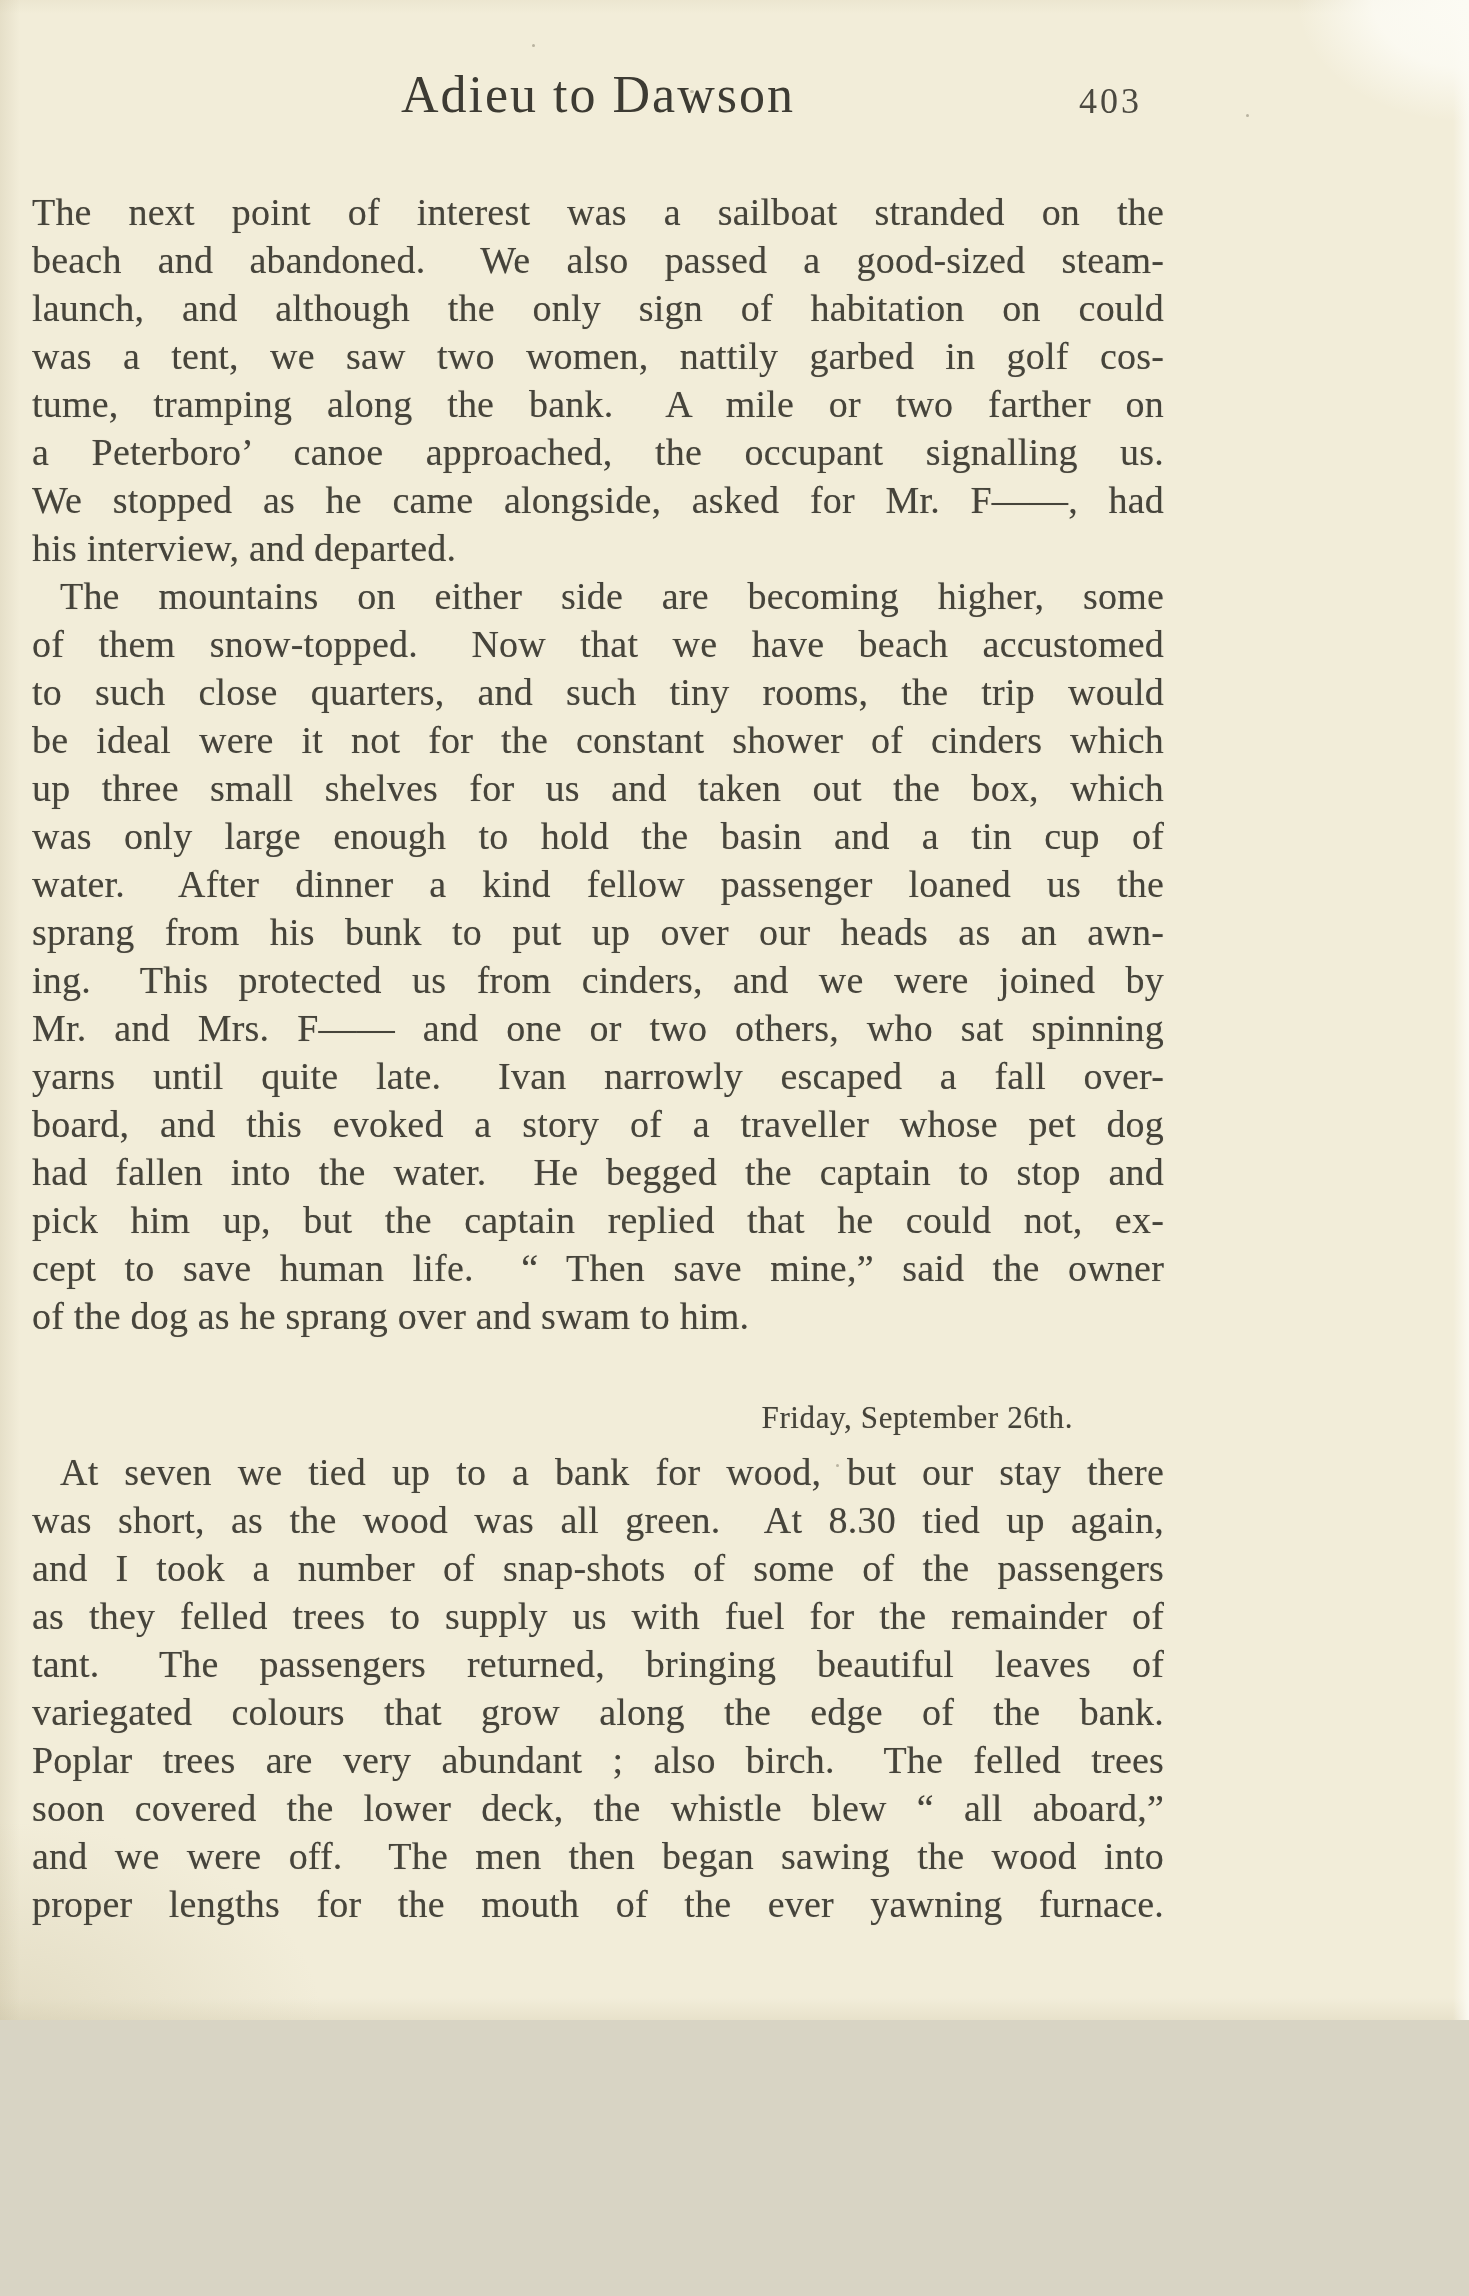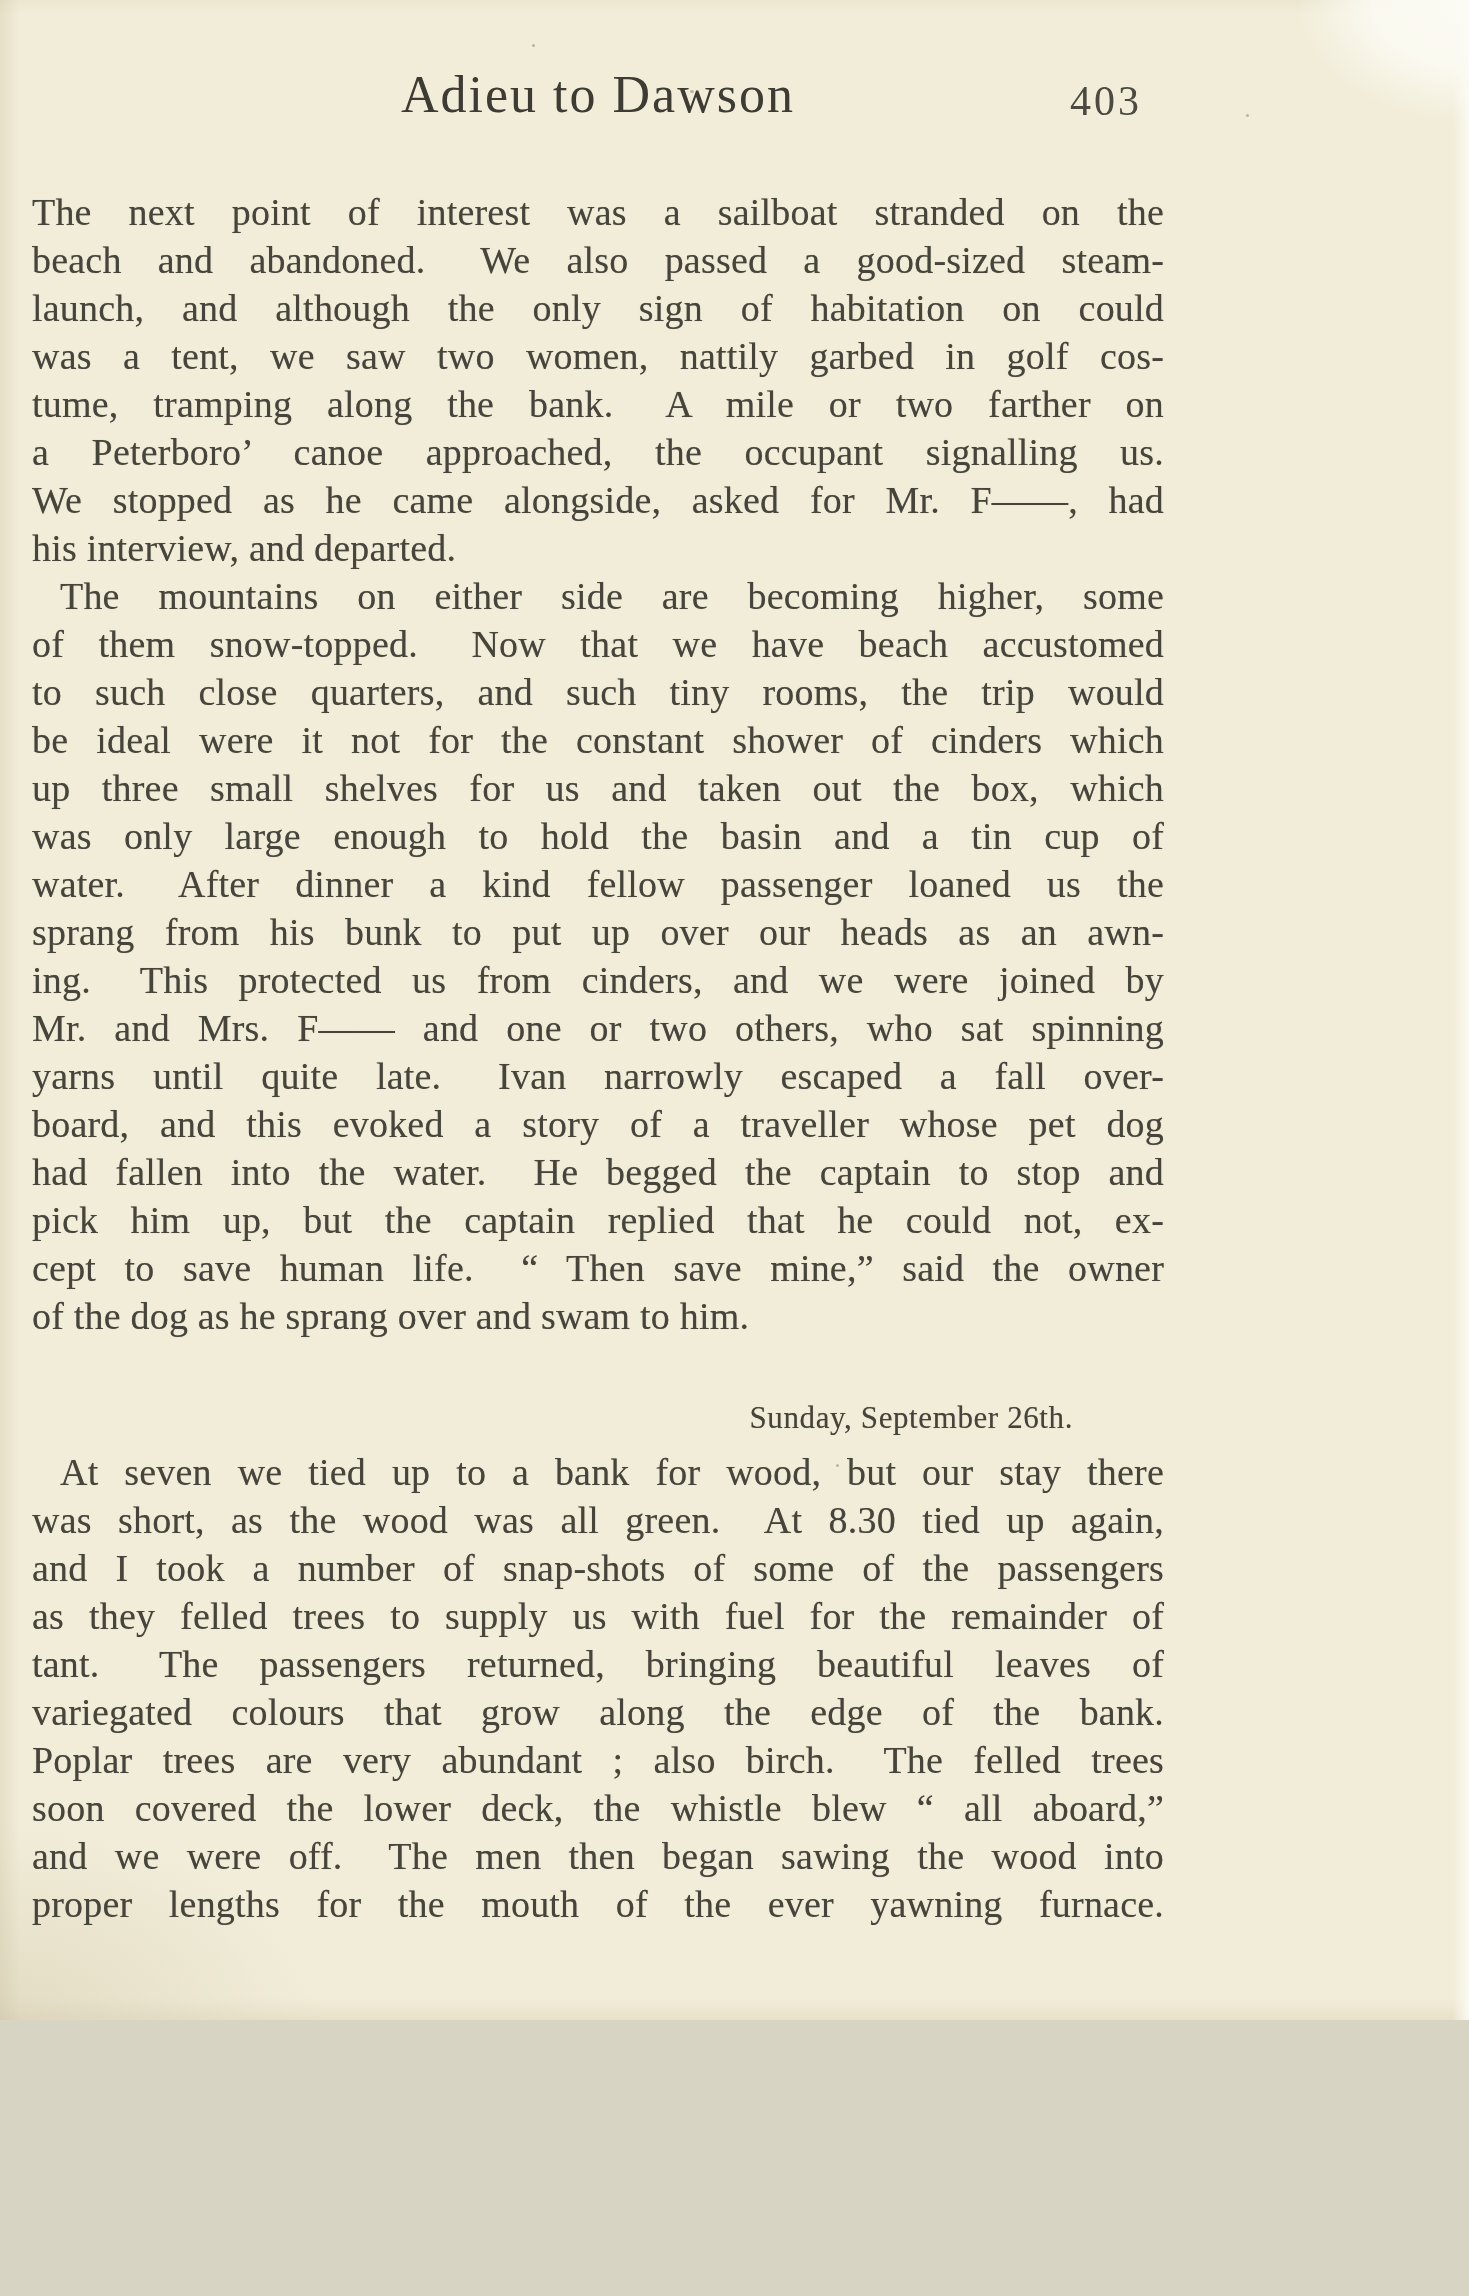--- a/index.html
+++ b/index.html
@@ -39,21 +39,21 @@
     font-size: 52px;
     line-height: 70px;
     letter-spacing: 2px;
     color: #3d3b33;
     white-space: nowrap;
   }
   .pagenum {
     position: absolute;
     right: 22px;
     bottom: -6px;
-    font-size: 42px;
+    font-size: 36px;
     line-height: 70px;
     letter-spacing: 3px;
     color: #4b4940;
   }
   .para { margin: 0; }
   .line {
     height: 48px;
     line-height: 48px;
     font-size: 38px;
     letter-spacing: 0.2px;
@@ -131,21 +131,21 @@
         <div class="line">ing.  This protected us from cinders, and we were joined by</div>
         <div class="line">Mr. and Mrs. F—— and one or two others, who sat spinning</div>
         <div class="line">yarns until quite late.  Ivan narrowly escaped a fall over-</div>
         <div class="line">board, and this evoked a story of a traveller whose pet dog</div>
         <div class="line">had fallen into the water.  He begged the captain to stop and</div>
         <div class="line">pick him up, but the captain replied that he could not, ex-</div>
         <div class="line">cept to save human life.  “ Then save mine,” said the owner</div>
         <div class="line final">of the dog as he sprang over and swam to him.</div>
       </div>
 
-    <div class="date-heading">Sunday, September 26th.</div>
+    <div class="date-heading">Friday, September 26th.</div>
 
     <div class="para indent justify-last">
         <div class="line">At seven we tied up to a bank for wood, but our stay there</div>
         <div class="line">was short, as the wood was all green.  At 8.30 tied up again,</div>
         <div class="line">and I took a number of snap-shots of some of the passengers</div>
         <div class="line">as they felled trees to supply us with fuel for the remainder of</div>
         <div class="line">tant.  The passengers returned, bringing beautiful leaves of</div>
         <div class="line">variegated colours that grow along the edge of the bank.</div>
         <div class="line">Poplar trees are very abundant ; also birch.  The felled trees</div>
         <div class="line">soon covered the lower deck, the whistle blew “ all aboard,”</div>

